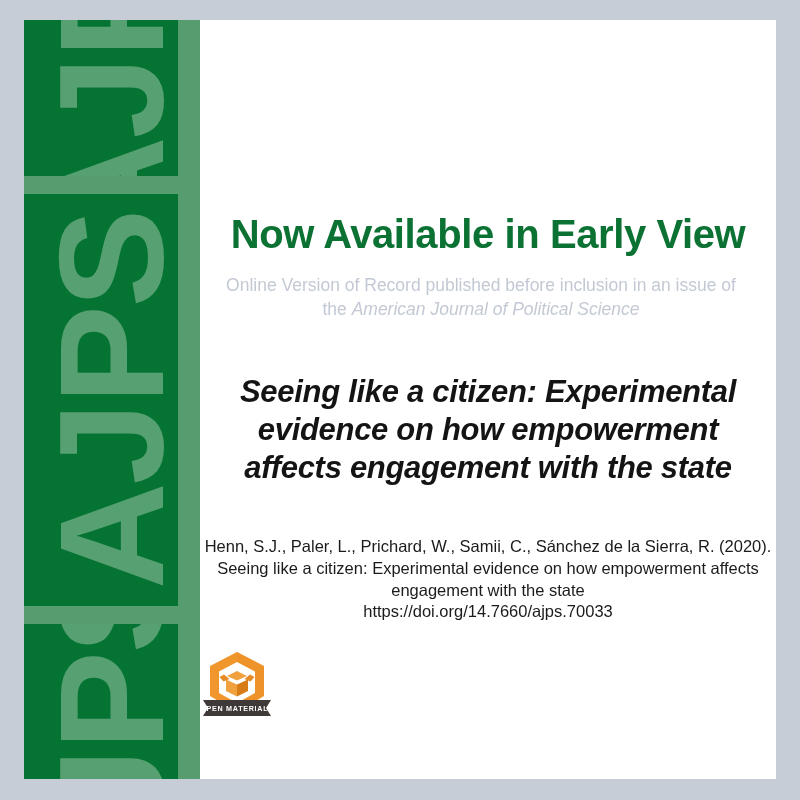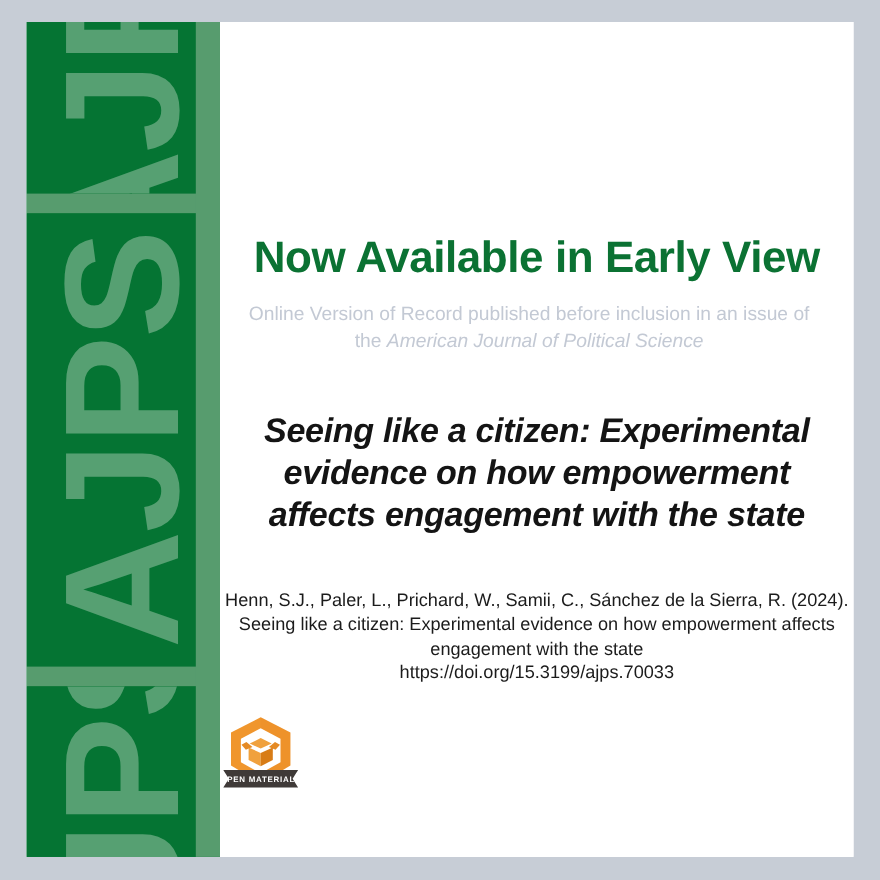--- a/index.html
+++ b/index.html
@@ -201,23 +201,23 @@
 
     <div class="headline">Now Available in Early View</div>
 
     <div class="subhead">
       <span>Online Version of Record published before inclusion in an issue of the </span><span class="jrnl">American Journal of Political Science</span>
     </div>
 
     <div class="article-title">Seeing like a citizen: Experimental evidence on how empowerment affects engagement with the state</div>
 
     <div class="citation">
-      <span class="cite-line">Henn, S.J., Paler, L., Prichard, W., Samii, C., Sánchez de la Sierra, R. (2024).</span>
+      <span class="cite-line">Henn, S.J., Paler, L., Prichard, W., Samii, C., Sánchez de la Sierra, R. (2020).</span>
       <span class="cite-line">Seeing like a citizen: Experimental evidence on how empowerment affects engagement with the state</span>
-      <span class="cite-line">https://doi.org/15.3199/ajps.70033</span>
+      <span class="cite-line">https://doi.org/14.7660/ajps.70033</span>
     </div>
 
     <div class="badge-wrap">
       <div class="badge">
         <svg width="74" height="72" viewBox="0 0 74 72" xmlns="http://www.w3.org/2000/svg">
 
           <path d="M37 2 L64 16 L64 46 L37 62 L10 46 L10 16 Z" fill="#f0962d"></path>
           <path d="M37 2 L64 16 L64 46 L37 62 L37 2 Z" fill="#e4842029"></path>
 
           <path d="M37 12 L55 21.5 L55 43 L37 53 L19 43 L19 21.5 Z" fill="#ffffff"></path>

